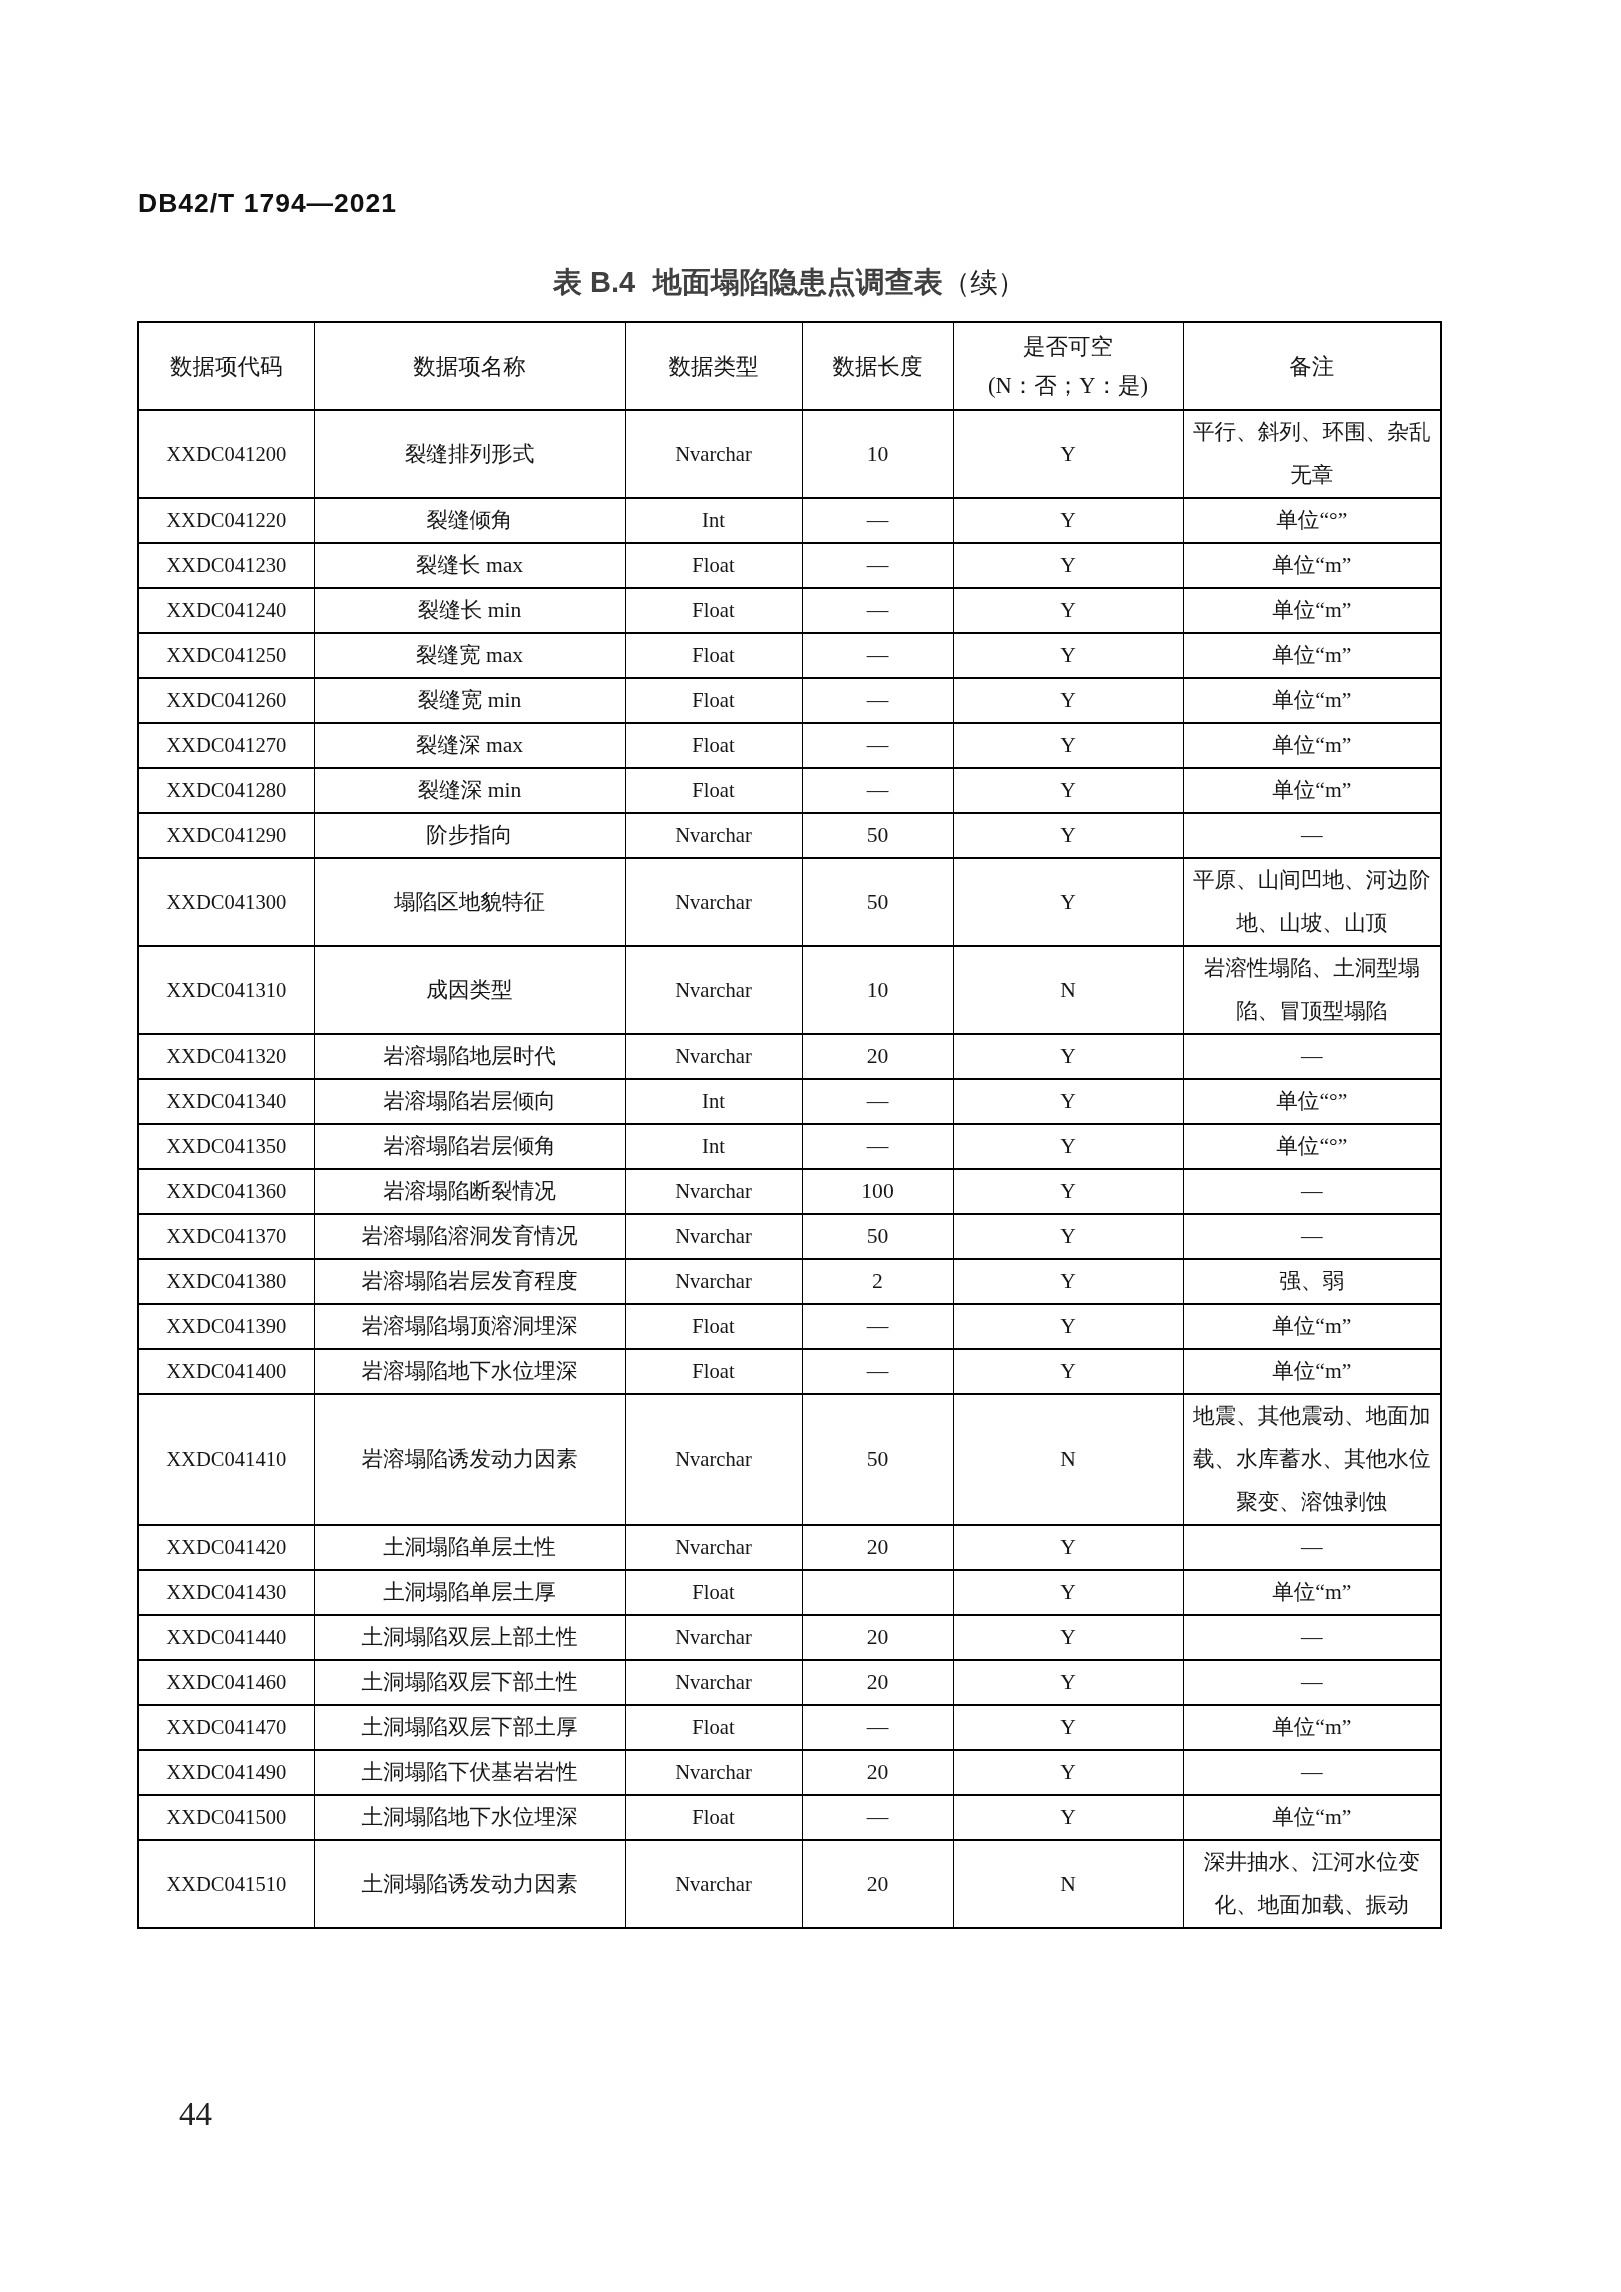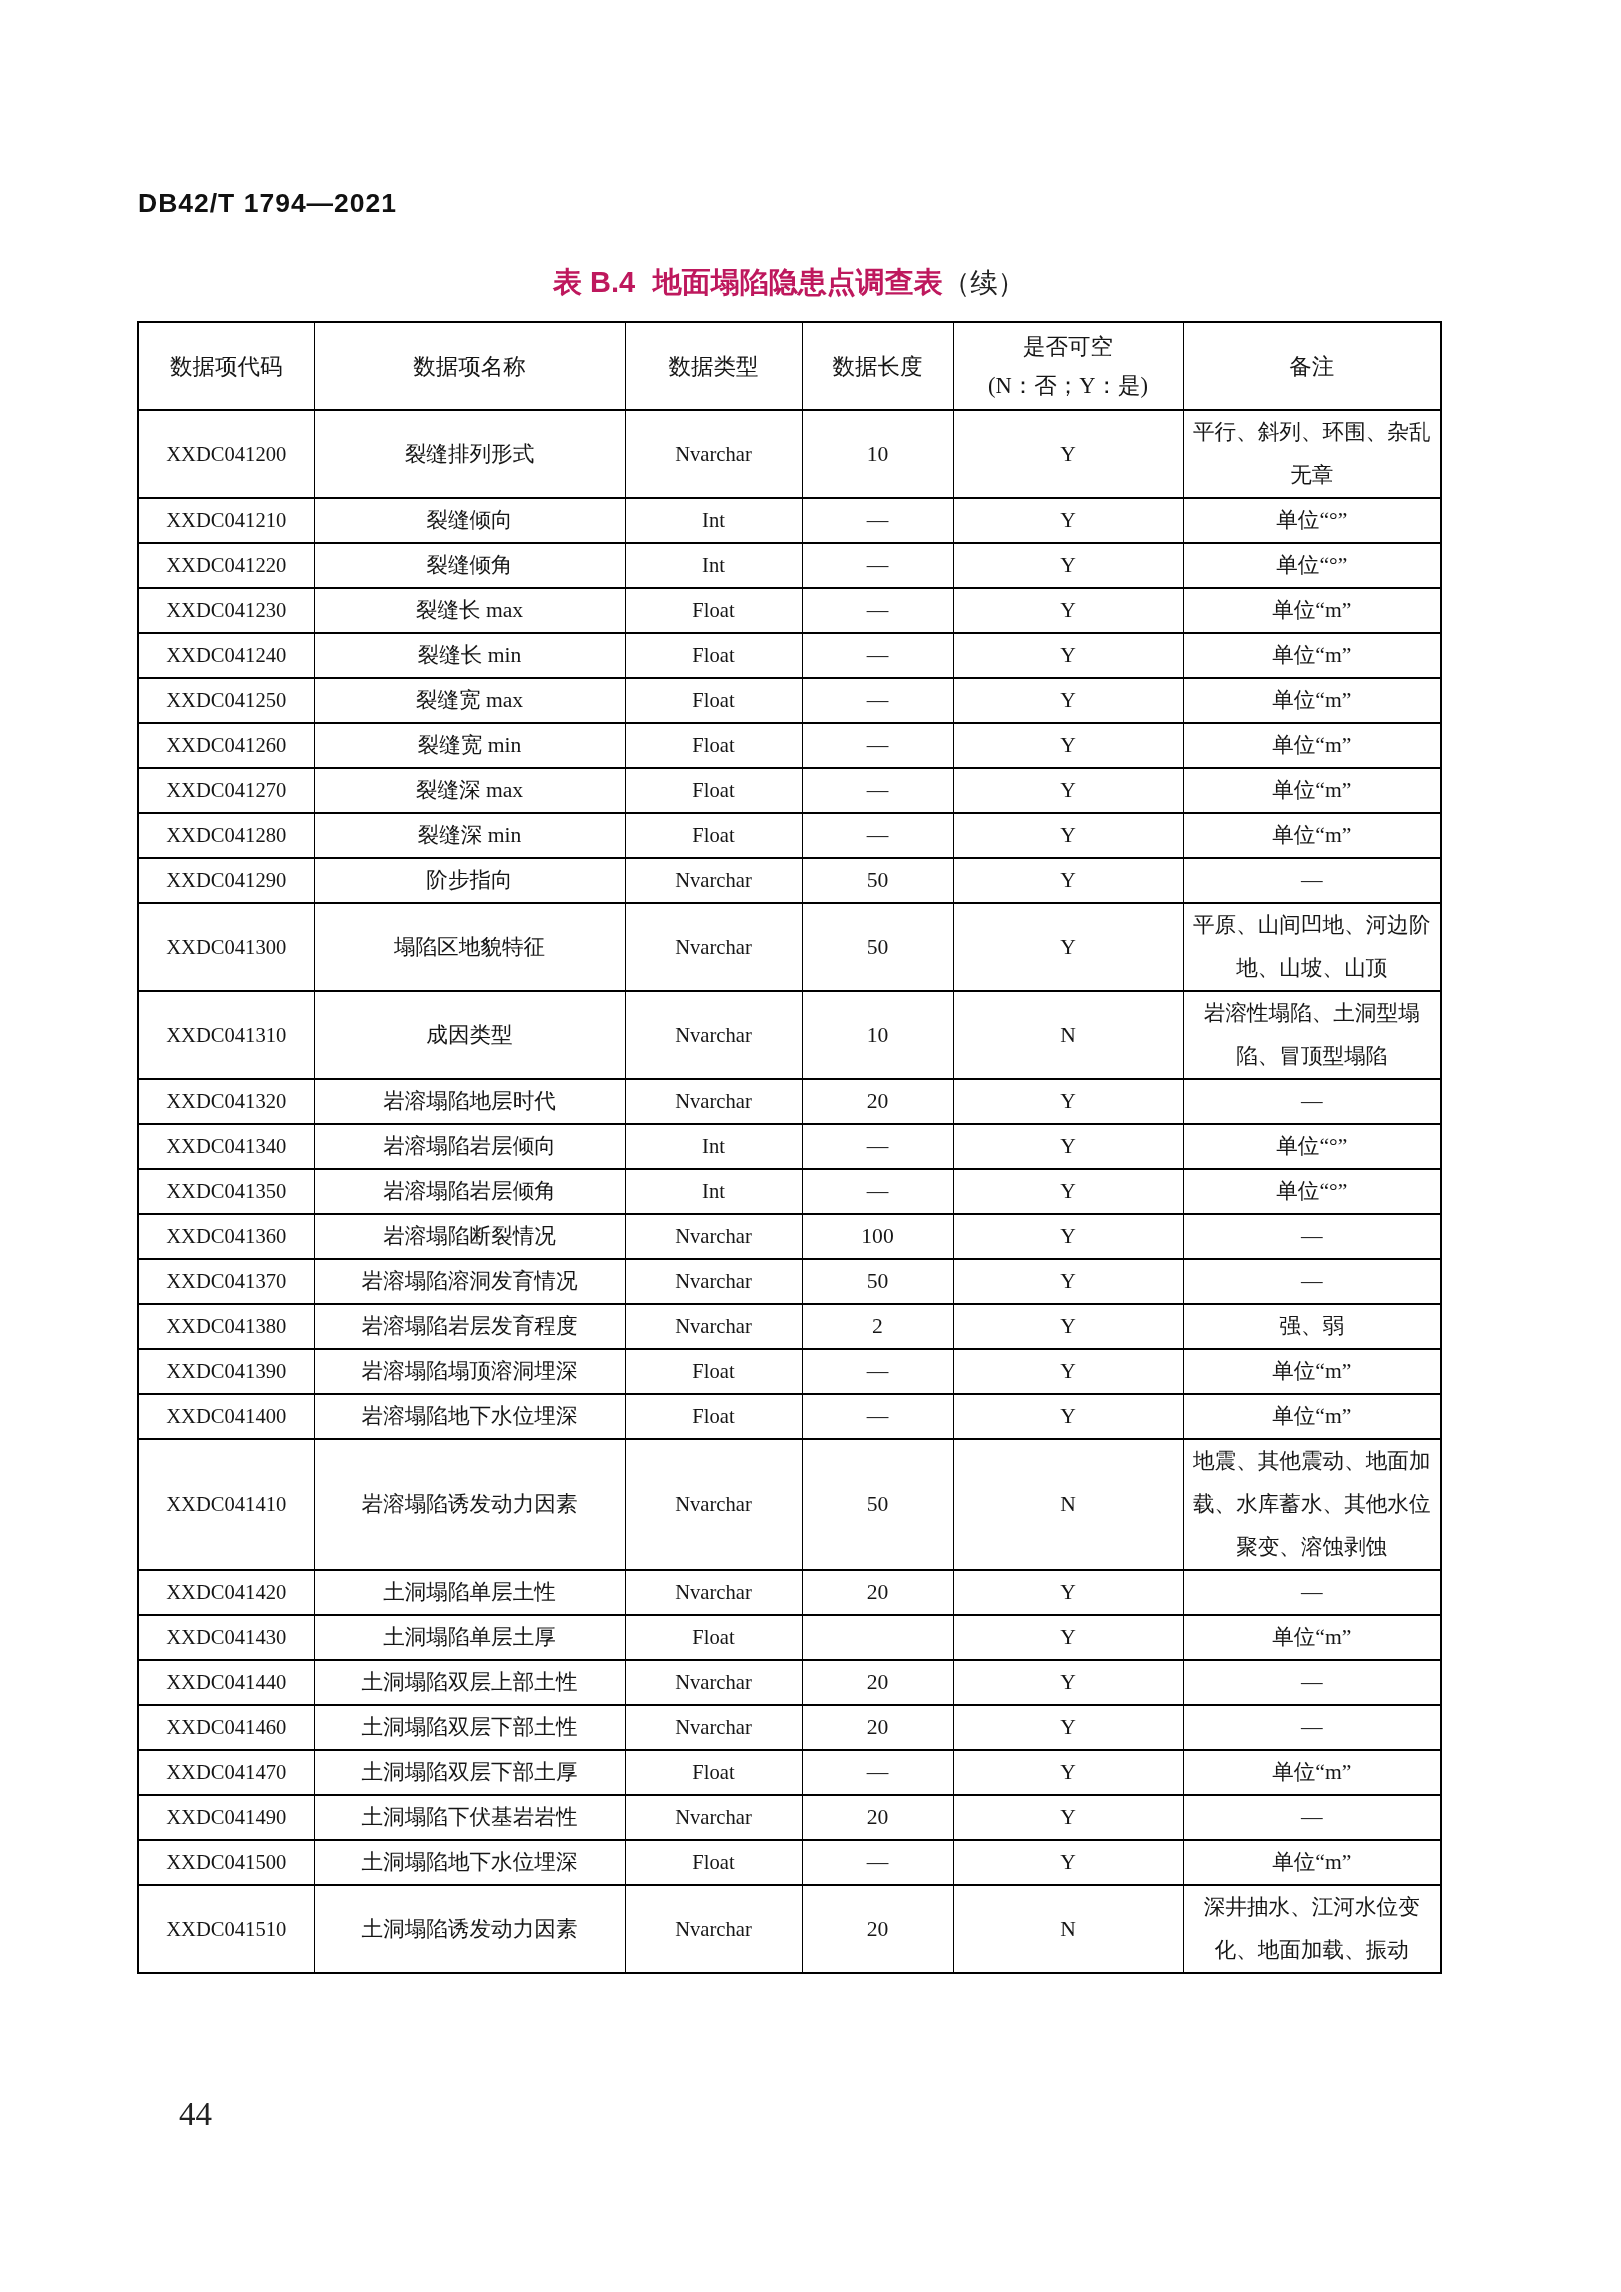--- a/index.html
+++ b/index.html
@@ -14,21 +14,21 @@
     font-family:"Liberation Sans","DejaVu Sans",sans-serif;
     font-size:26.5px; font-weight:bold; letter-spacing:1px; color:#111;
   }
   .table-title {
     position:absolute; left:137px; top:263px; width:1304px;
     text-align:center; white-space:nowrap;
   }
   .table-title .t-label,
   .table-title .t-main {
     font-family:"Liberation Sans","DejaVu Sans",sans-serif;
-    font-weight:bold; font-size:29px; color:#be185d;
+    font-weight:bold; font-size:29px; color:#404040;
   }
   .table-title .t-label { margin-right:17.6px; }
   .table-title .t-suffix {
     font-family:"Liberation Serif","DejaVu Serif",serif;
     font-weight:normal; font-size:27.4px; color:#222;
   }
   table.data-table {
     position:absolute; left:137px; top:321px;
     width:1304px; table-layout:fixed;
     border-collapse:collapse;
@@ -94,28 +94,20 @@
   <tbody>
       <tr>
         <td class="cell-code">XXDC041200</td>
         <td class="cell-name">裂缝排列形式</td>
         <td class="cell-type">Nvarchar</td>
         <td class="cell-length">10</td>
         <td class="cell-nullable">Y</td>
         <td class="cell-remark">平行、斜列、环围、杂乱无章</td>
       </tr>
       <tr>
-        <td class="cell-code">XXDC041210</td>
-        <td class="cell-name">裂缝倾向</td>
-        <td class="cell-type">Int</td>
-        <td class="cell-length">—</td>
-        <td class="cell-nullable">Y</td>
-        <td class="cell-remark">单位“°”</td>
-      </tr>
-      <tr>
         <td class="cell-code">XXDC041220</td>
         <td class="cell-name">裂缝倾角</td>
         <td class="cell-type">Int</td>
         <td class="cell-length">—</td>
         <td class="cell-nullable">Y</td>
         <td class="cell-remark">单位“°”</td>
       </tr>
       <tr>
         <td class="cell-code">XXDC041230</td>
         <td class="cell-name">裂缝长 max</td>

